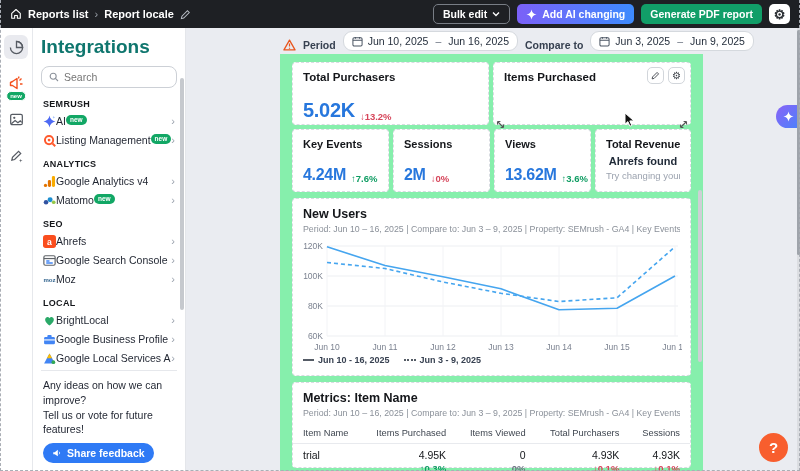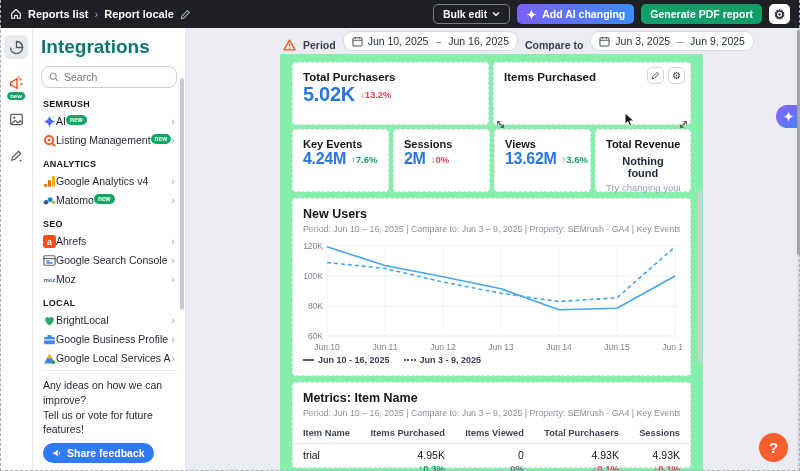--- a/index.html
+++ b/index.html
@@ -53,21 +53,21 @@
   .w-card2{left:213px;top:8px;width:198px;height:63px}
   .w-r2a{left:12px;top:75px;width:97px;height:63px}
   .w-r2b{left:113px;top:75px;width:97px;height:63px}
   .w-r2c{left:214px;top:75px;width:97px;height:63px}
   .w-r2d{left:315px;top:75px;width:96px;height:63px}
   .w-chart{left:12px;top:144px;width:399px;height:178px;padding:8px 10px}
   .w-metrics{left:12px;top:328px;width:399px;height:86px;padding:8px 0 0}
 
   .card{padding:8px 10px}
   .card-title{font-size:11.5px;font-weight:700;color:#14161a;white-space:nowrap}
-  .card-value-row{display:flex;align-items:center;gap:5px;margin-top:0}
+  .card-value-row{display:flex;align-items:flex-end;gap:5px;margin-top:16px}
   .card-value{font-size:20px;font-weight:700;color:#2777dd;letter-spacing:-.3px}
   .sm .card-title{font-size:11px}
   .sm .card-value{font-size:16px}
   .delta{font-size:9.5px;font-weight:700;white-space:nowrap}
   .delta.up{color:#0f9d63}.delta.down{color:#d6455a}.delta.flat{color:#6b7280}
   .empty-title{font-size:11px;font-weight:700;color:#1f2937;text-align:center;margin-top:5px}
   .empty-hint{font-size:9.5px;color:#9ca3af;text-align:center;margin-top:3px;white-space:nowrap;overflow:hidden}
 
   .card-tools{position:absolute;top:4px;right:5px;display:flex;gap:4px}
   .tool-btn{width:17px;height:17px;background:#fff;border:1px solid #d2d6db;border-radius:5px;display:flex;align-items:center;justify-content:center;cursor:pointer;color:#3c4148}
@@ -77,21 +77,21 @@
 
   .w-title{font-size:12.5px;font-weight:700;color:#14161a}
   .w-sub{font-size:8.8px;color:#8a9099;margin-top:3px;white-space:nowrap;overflow:hidden}
   .legend{display:flex;gap:14px;font-size:9px;color:#374151;margin-top:1px;align-items:center;font-weight:700}
   .lg-it{display:flex;align-items:center;gap:4px}
   .lg-solid{width:11px;border-top:2px solid #555c66}
   .lg-dash{width:12px;border-top:2px dotted #555c66}
 
   .w-metrics .hd{padding:0 10px}
   table.metrics{width:100%;border-collapse:collapse;margin-top:5px}
-  table.metrics th{font-size:9.3px;color:#3f4650;font-weight:700;text-align:right;padding:5px 10px;border-bottom:1px solid #e8eaee;white-space:nowrap}
+  table.metrics th{font-size:9.3px;color:#3f4650;font-weight:400;text-align:right;padding:5px 10px;border-bottom:1px solid #e8eaee;white-space:nowrap}
   table.metrics th:first-child{text-align:left}
   table.metrics td{font-size:10.5px;color:#14161a;text-align:right;padding:5px 10px 2px;vertical-align:top;white-space:nowrap}
   table.metrics td:first-child{text-align:left}
   table.metrics .delta{display:block;margin-top:2px}
 
   
   .ai-fab{position:absolute;right:0;top:77px;width:24px;height:23px;border-radius:12px 0 0 12px;background:linear-gradient(135deg,#8a63f7,#4a82fb);display:flex;align-items:center;justify-content:center;z-index:25;cursor:pointer}
   .help-fab{position:absolute;right:12px;bottom:9px;width:29px;height:29px;border-radius:50%;background:#f85e2e;color:#fff;font-size:15px;font-weight:700;display:flex;align-items:center;justify-content:center;z-index:25;cursor:pointer}
   .win-scroll{position:absolute;top:28px;right:0;bottom:0;width:3px;background:#dcdee2;z-index:40}
   .win-thumb{position:absolute;top:2px;right:0;width:3px;height:225px;background:#9fa4ab;border-radius:2px}
@@ -407,21 +407,21 @@
     </div>
     <div class="widget w-r2c card sm">
       <div class="card-title">Views</div>
       <div class="card-value-row">
         <span class="card-value">13.62M</span>
         <span class="delta up">↑3.6%</span>
       </div>
     </div>
     <div class="widget w-r2d card sm">
       <div class="card-title">Total Revenue</div>
-      <div class="empty-title">Nothing found</div>
+      <div class="empty-title">Ahrefs found</div>
       <div class="empty-hint">Try changing your ...</div>
     </div>
 
     <div class="widget w-chart">
       <div class="w-title">New Users</div>
       <div class="w-sub">Period: Jun 10 – 16, 2025 | Compare to: Jun 3 – 9, 2025 | Property: SEMrush - GA4 | Key Events Tracking: All Events | Outbou</div>
       <svg width="379" height="118" viewBox="0 0 379 118" style="margin-top:2px">
           <line x1="24" y1="10" x2="375" y2="10" stroke="#edeff2"></line>
           <text x="20" y="13" text-anchor="end" font-size="8.5" fill="#7b8290" font-family="Liberation Sans,sans-serif">120K</text>
           <line x1="24" y1="40" x2="375" y2="40" stroke="#edeff2"></line>

